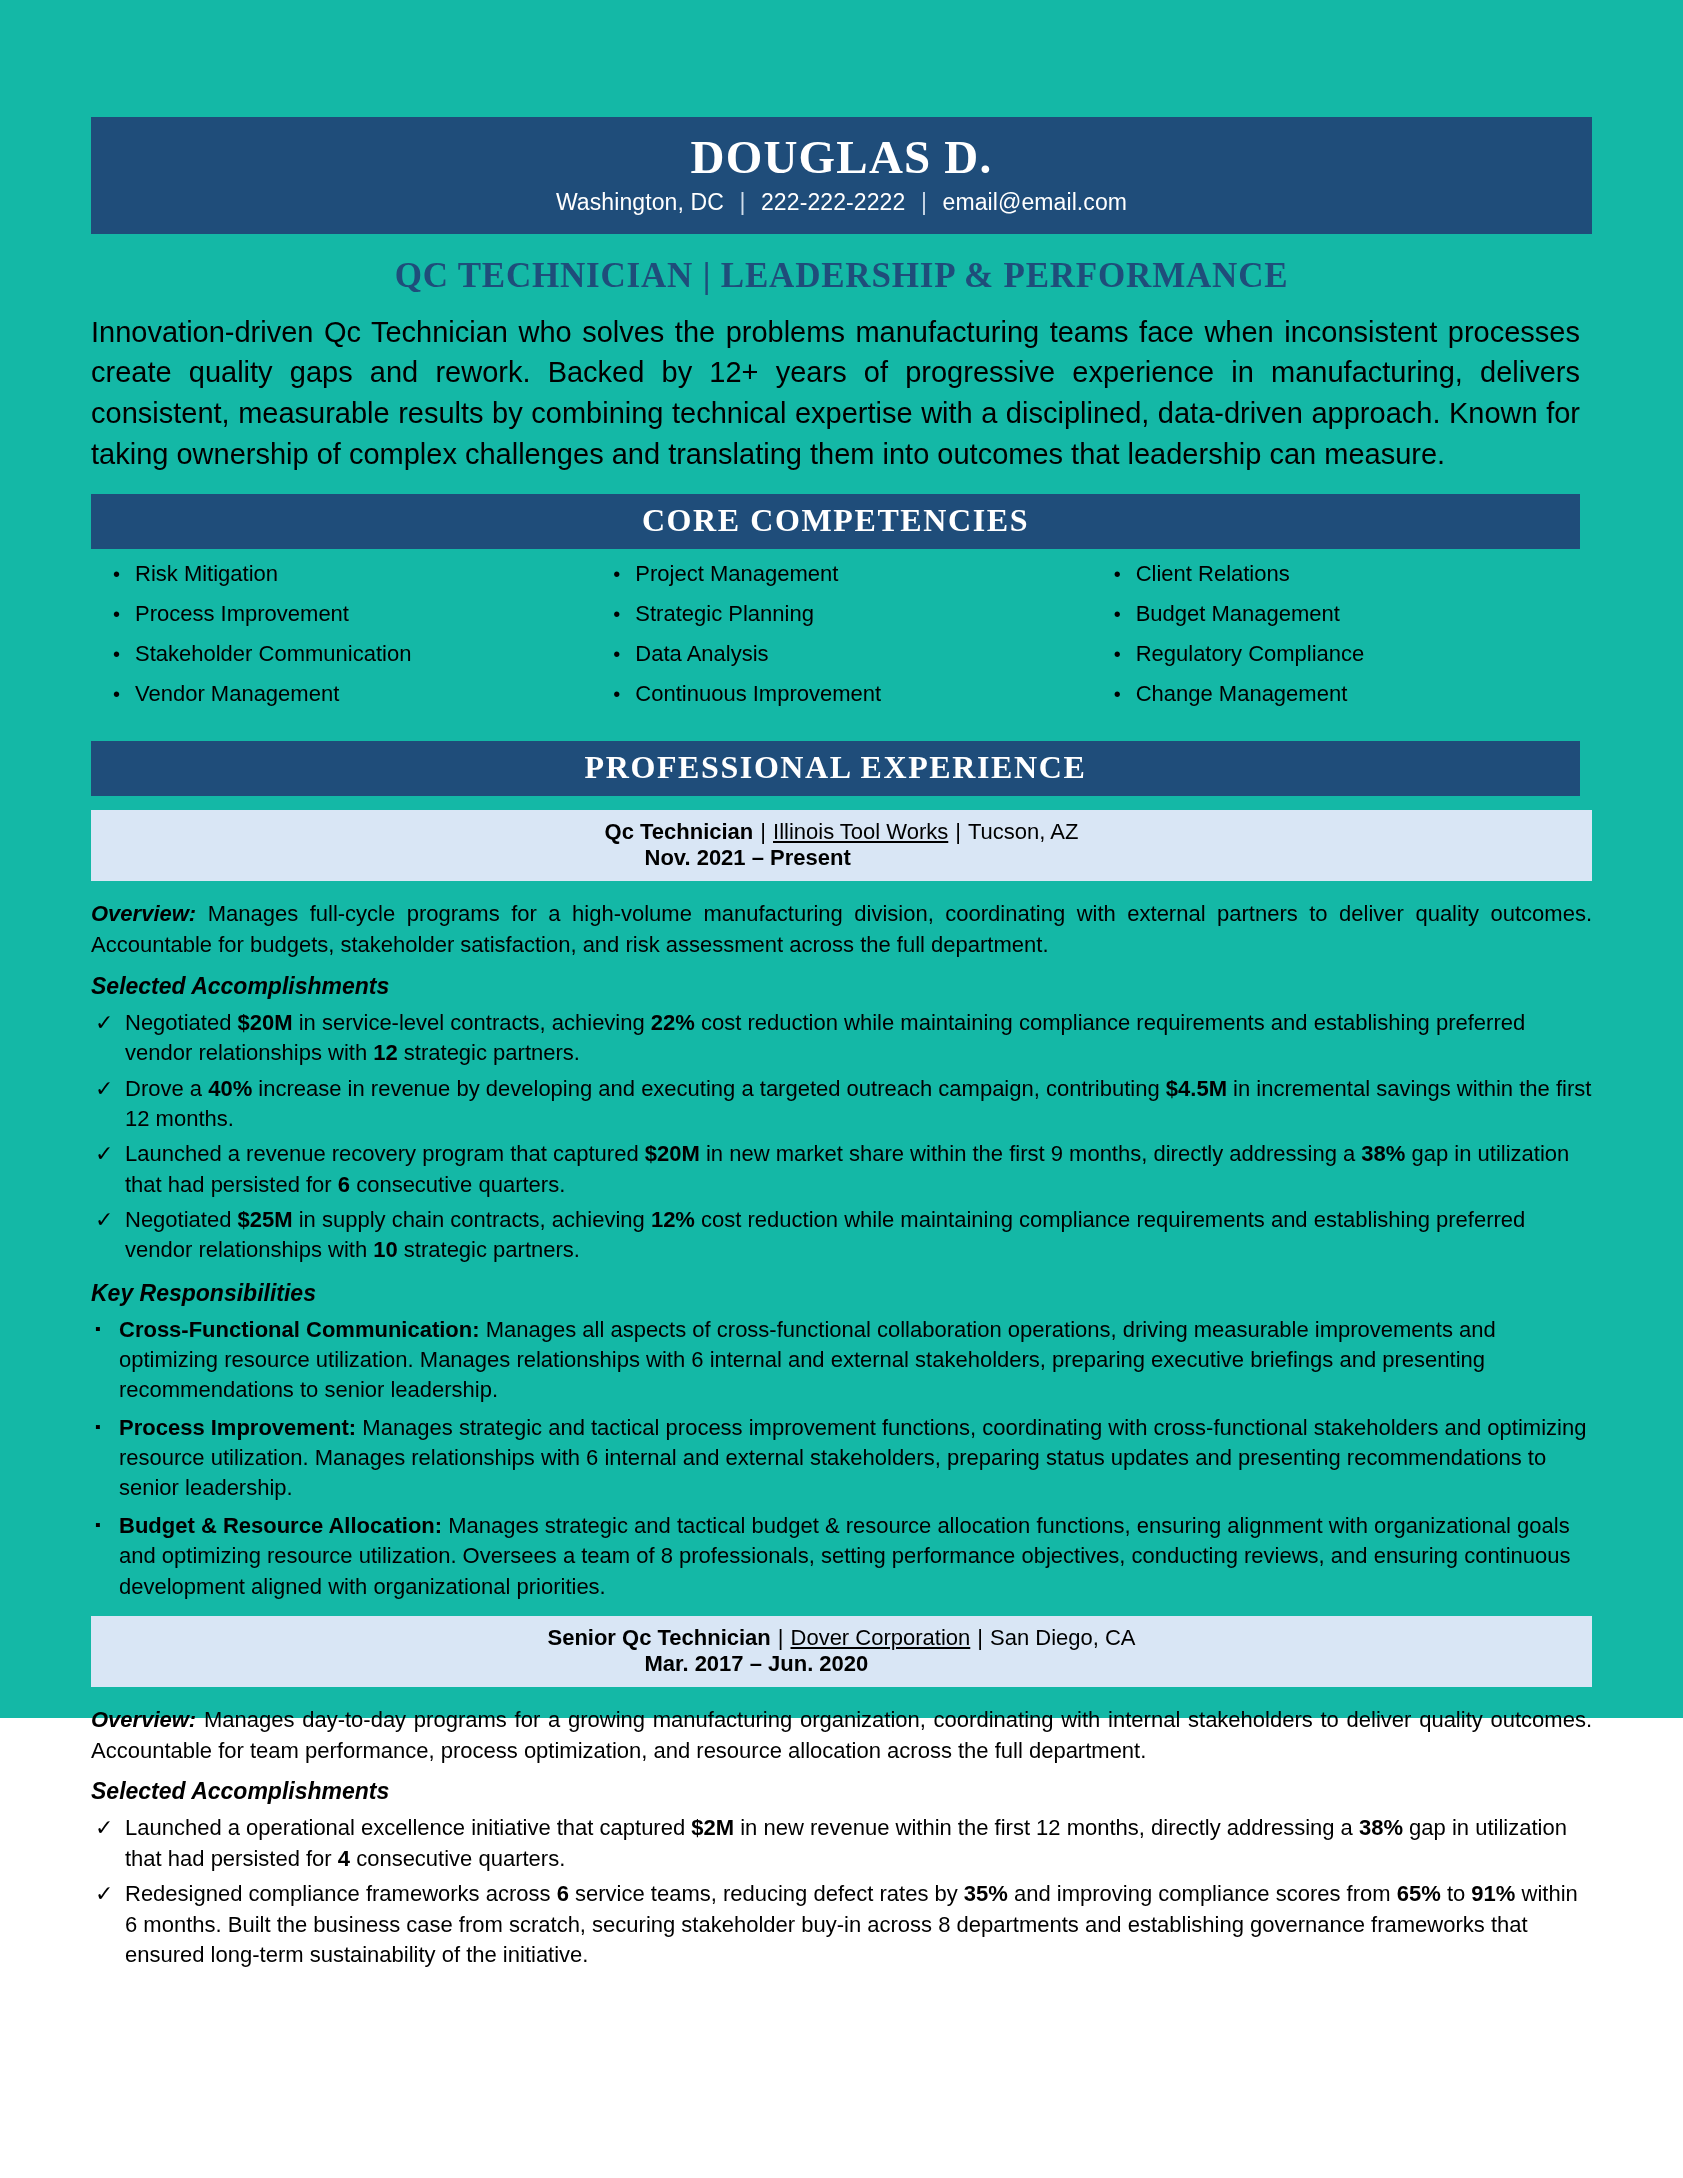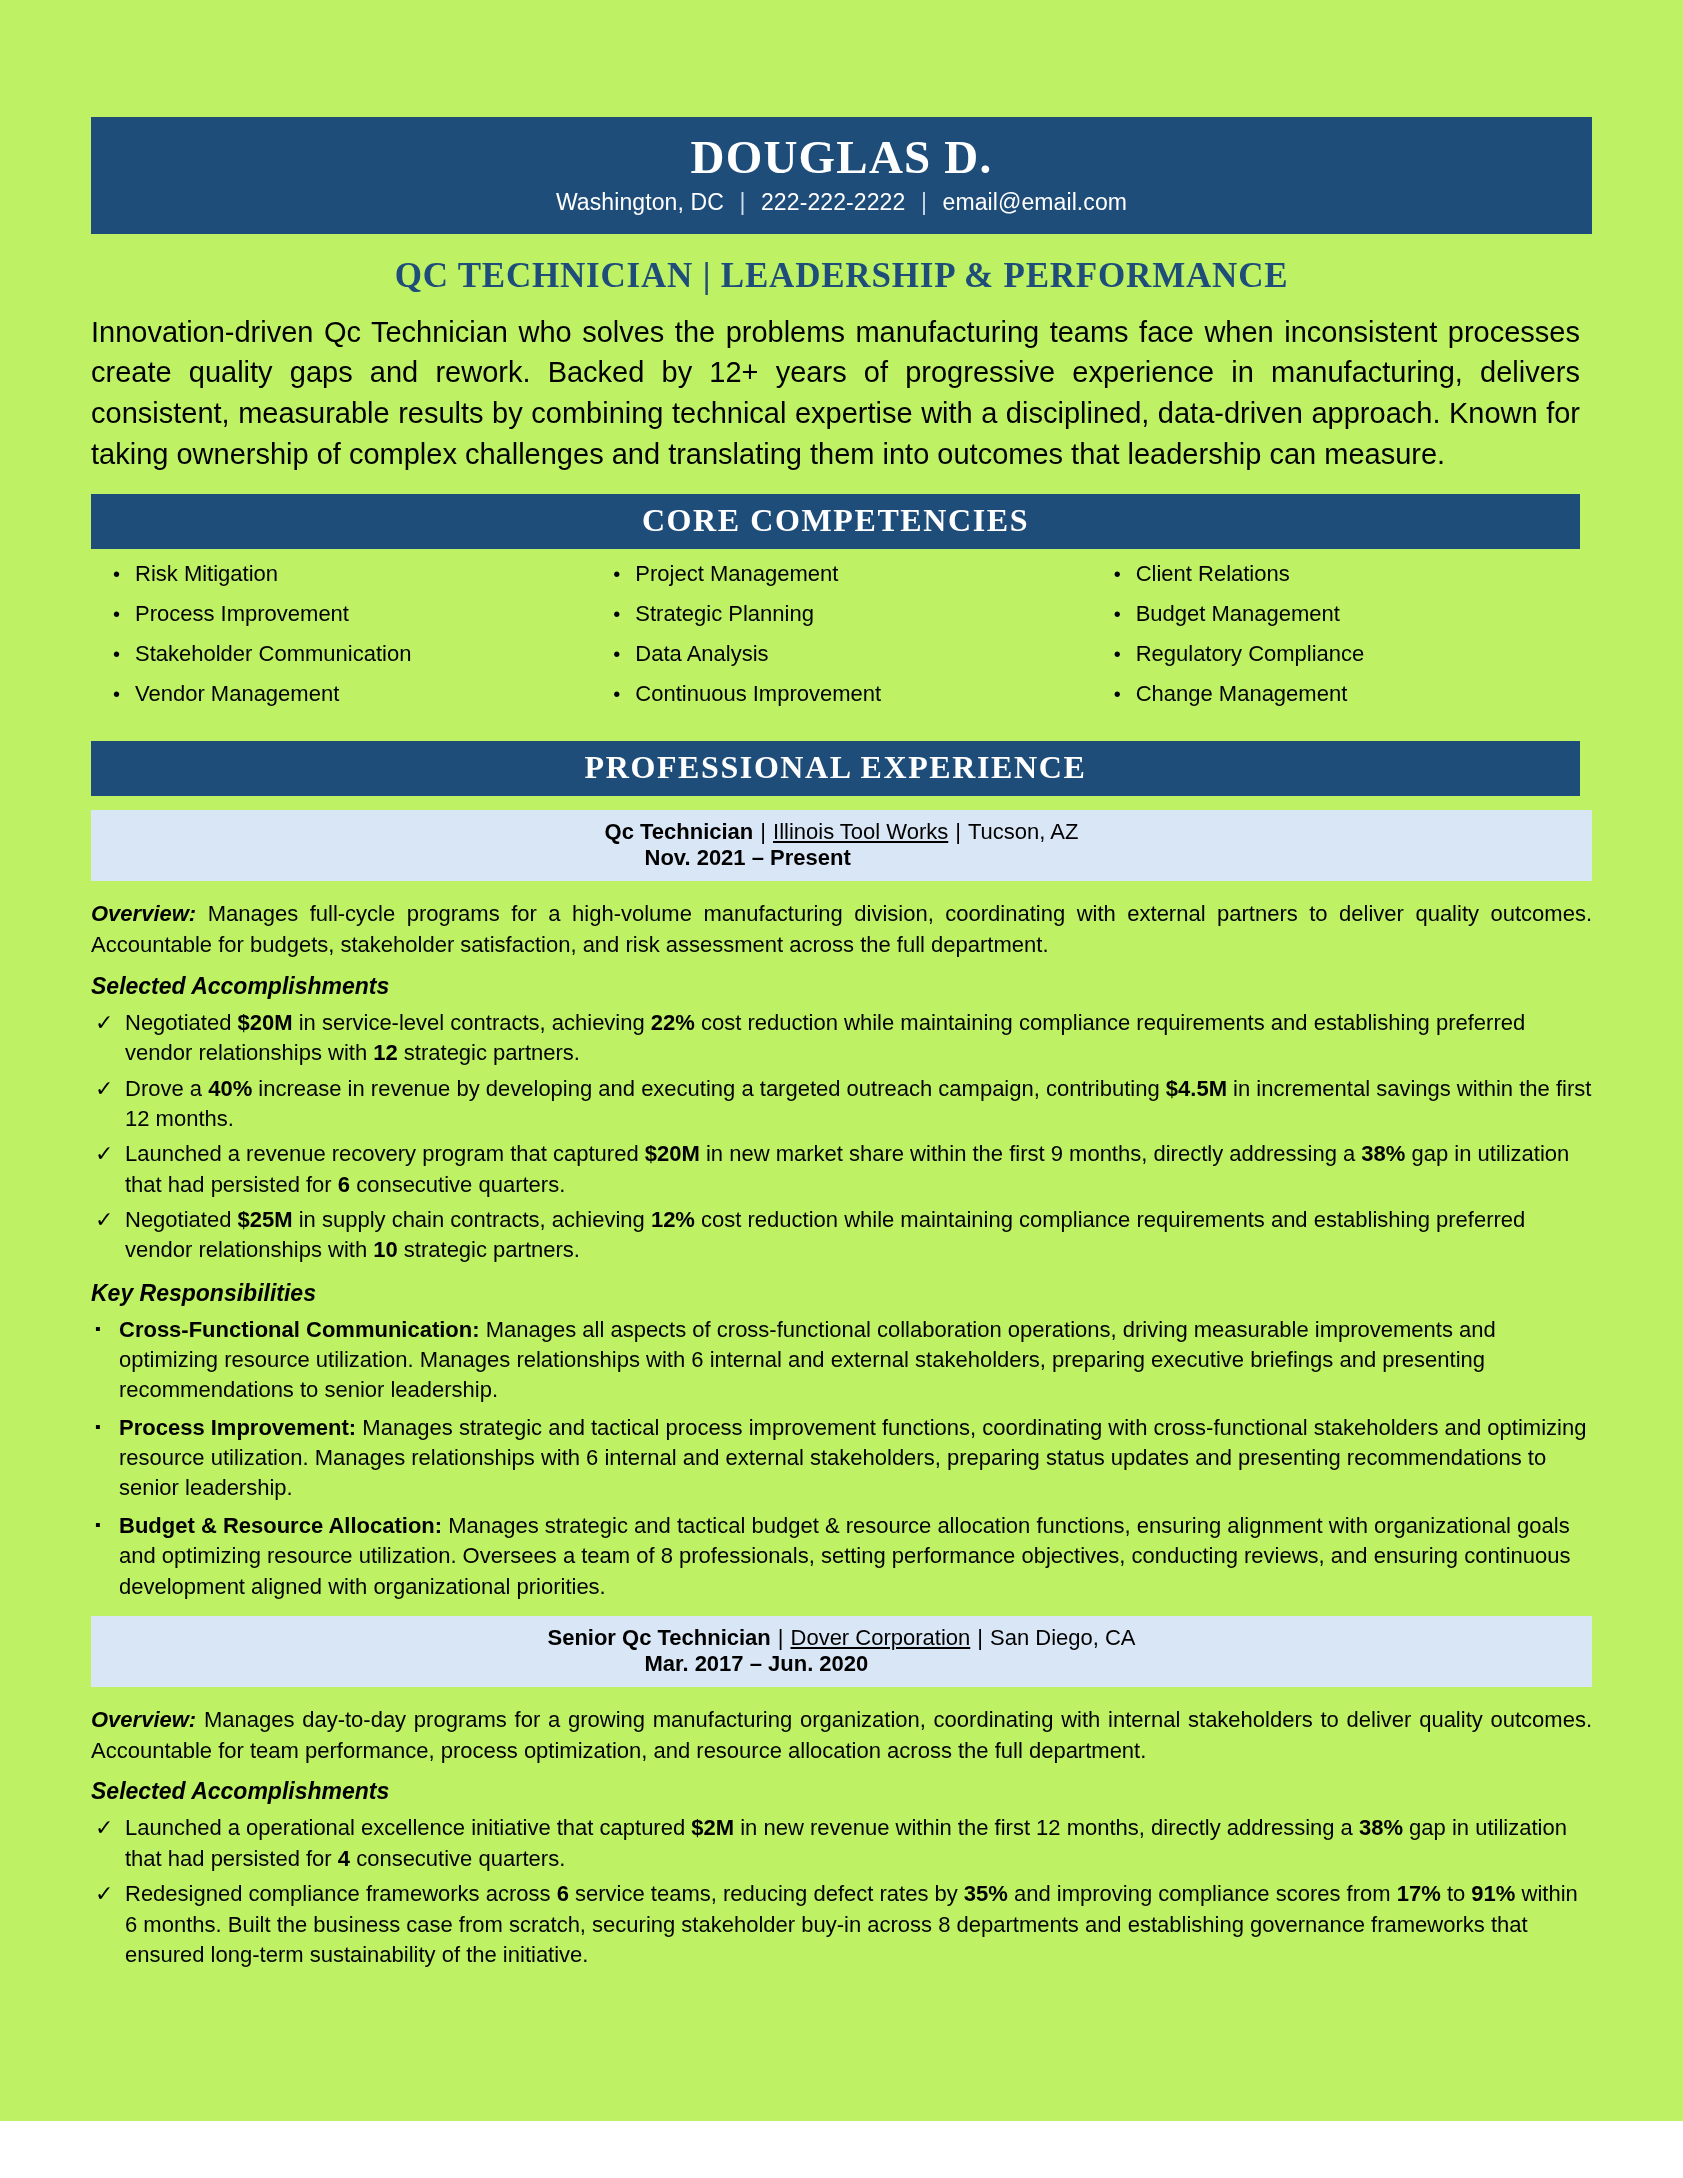--- a/index.html
+++ b/index.html
@@ -10,22 +10,22 @@
   body {
     width: 1683px;
     height: 2178px;
     font-family: "Liberation Sans", sans-serif;
     color: #000000;
     -webkit-font-smoothing: antialiased;
   }
   .page {
     position: relative;
     width: 1683px;
-    height: 2121px;
-    background: #bef264;
+    height: 1718px;
+    background: #14b8a6;
     box-sizing: border-box;
     padding: 117px 91px 0 91px;
   }
 
   
   .name-banner {
     background: #1f4d7a;
     padding: 16px 0 18px 0;
     text-align: center;
   }
@@ -312,20 +312,20 @@
         </div>
         <div class="overview"><span class="lead">Overview:</span><span> Manages day-to-day programs for a growing manufacturing organization, coordinating with internal stakeholders to deliver quality outcomes. Accountable for team performance, process optimization, and resource allocation across the full department.</span></div>
         <div class="subhead">Selected Accomplishments</div>
         <div class="bullet-list">
           <div class="bullet">
             <span class="mark">✓</span>
             <span class="btext">Launched a operational excellence initiative that captured <b>$2M</b> in new revenue within the first 12 months, directly addressing a <b>38%</b> gap in utilization that had persisted for <b>4</b> consecutive quarters.</span>
           </div>
           <div class="bullet">
             <span class="mark">✓</span>
-            <span class="btext">Redesigned compliance frameworks across <b>6</b> service teams, reducing defect rates by <b>35%</b> and improving compliance scores from <b>17%</b> to <b>91%</b> within 6 months. Built the business case from scratch, securing stakeholder buy-in across 8 departments and establishing governance frameworks that ensured long-term sustainability of the initiative.</span>
+            <span class="btext">Redesigned compliance frameworks across <b>6</b> service teams, reducing defect rates by <b>35%</b> and improving compliance scores from <b>65%</b> to <b>91%</b> within 6 months. Built the business case from scratch, securing stakeholder buy-in across 8 departments and establishing governance frameworks that ensured long-term sustainability of the initiative.</span>
           </div>
         </div>
       </div>
     </div>
 
 </div>
 
 
 </body></html>

